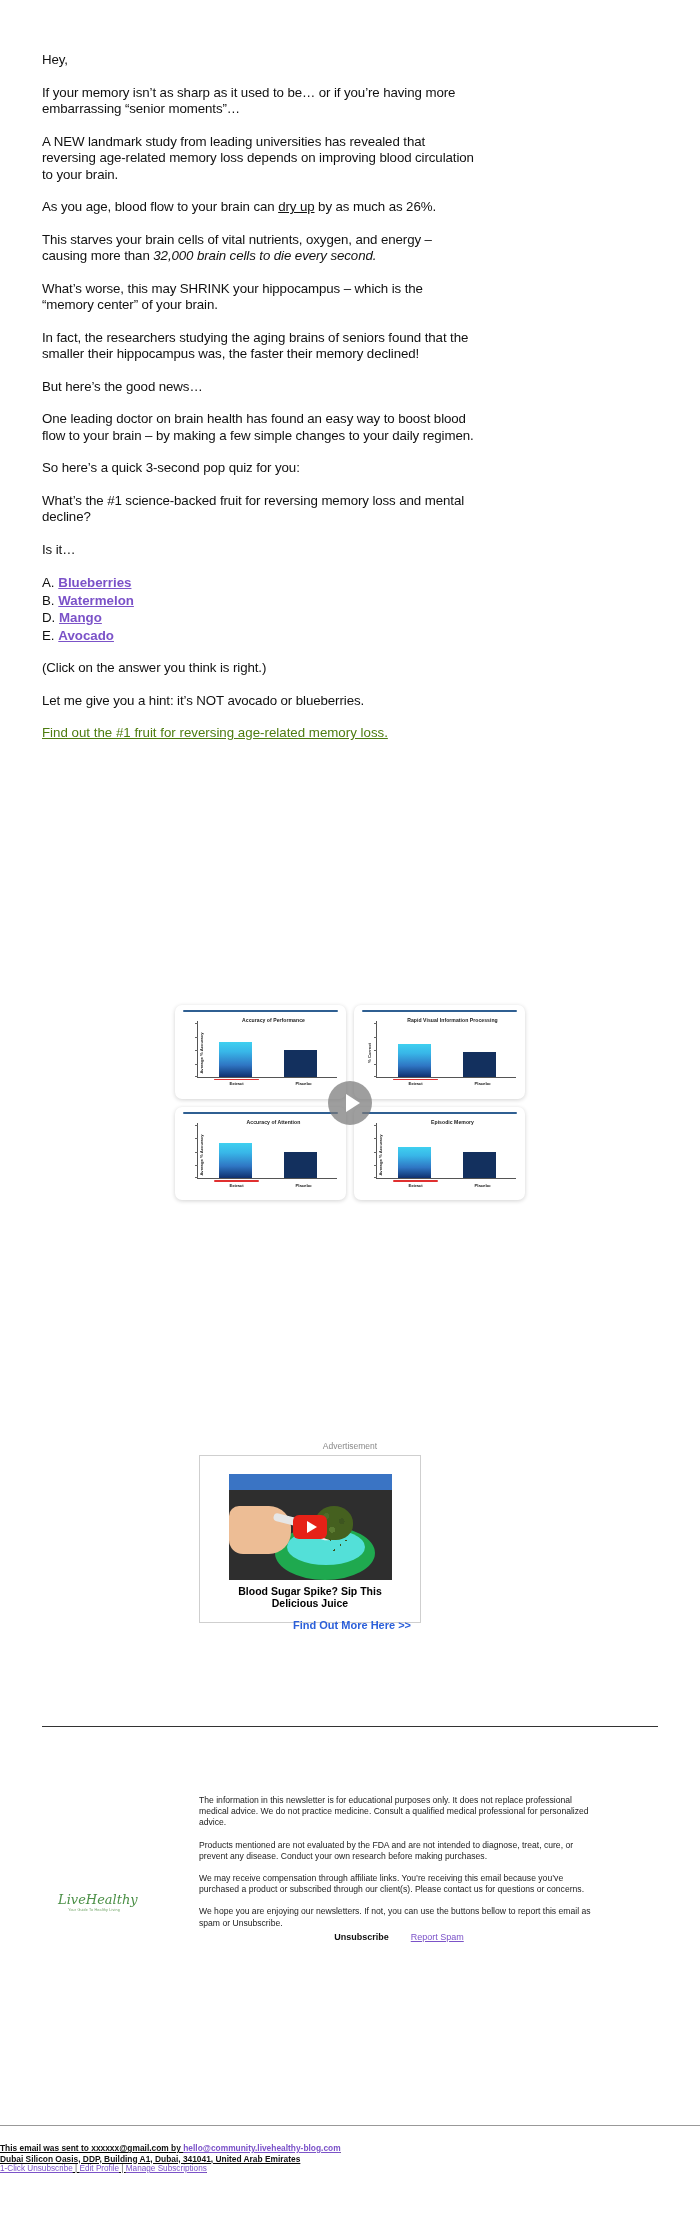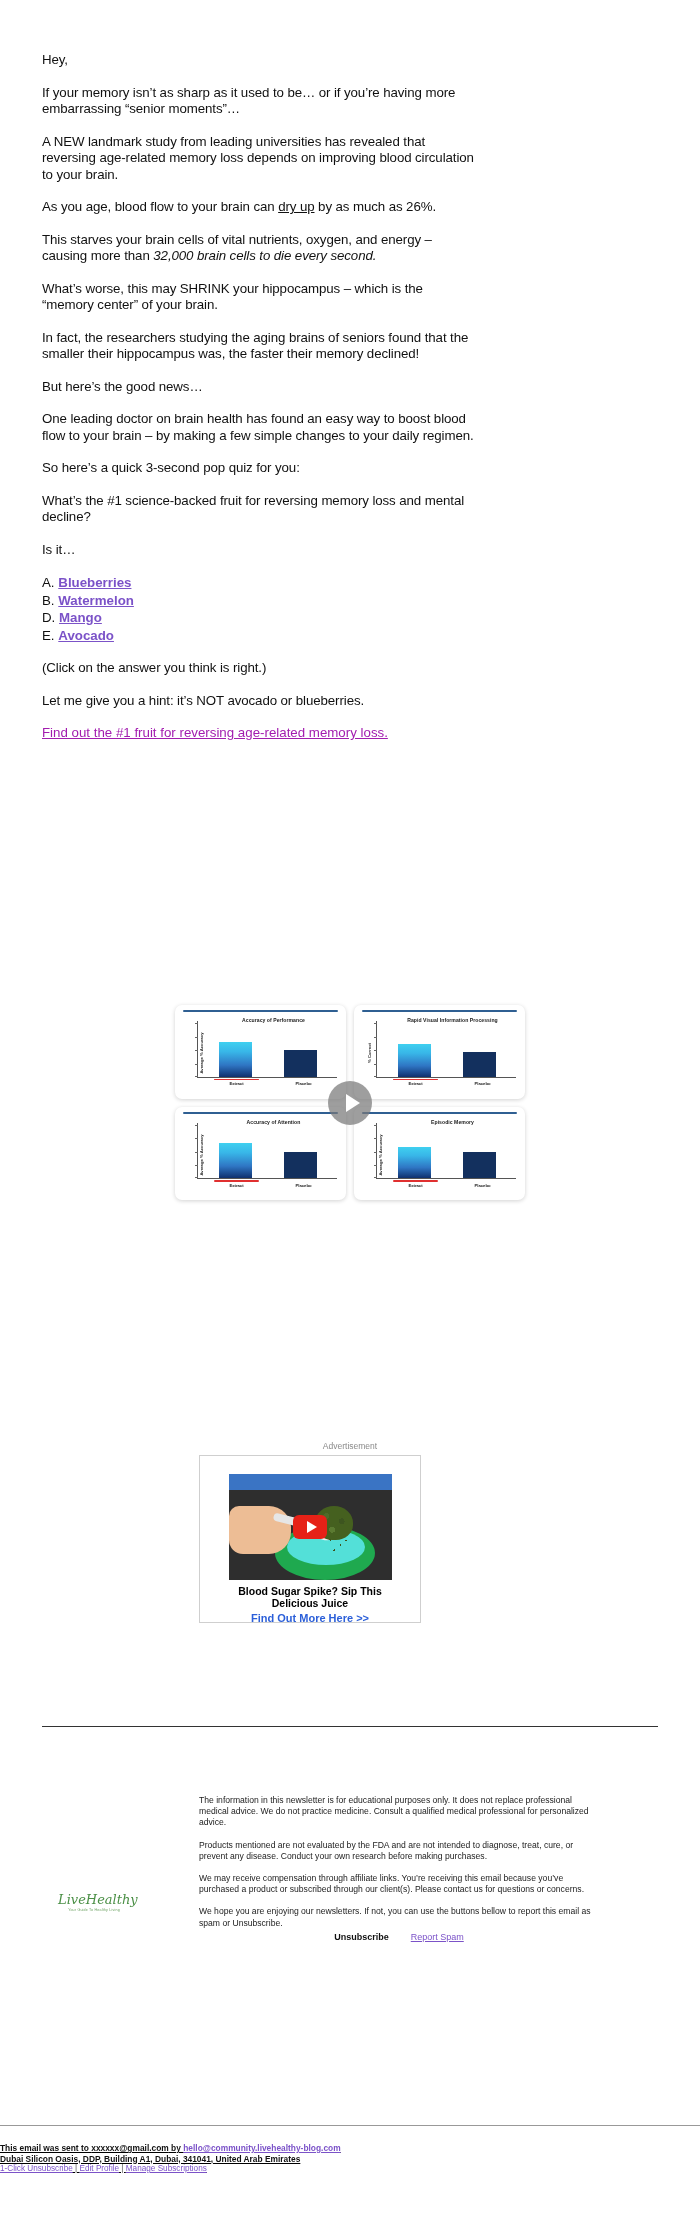--- a/index.html
+++ b/index.html
@@ -41,21 +41,21 @@
     line-height: 17.5px;
   }
   .answer-row { white-space: nowrap; }
   .answer-letter { color: #111; }
   a.link {
     color: #7b52c8;
     text-decoration: underline;
     font-weight: bold;
   }
   a.plainlink {
-    color: #a21caf;
+    color: #4d7c0f;
     font-weight: normal;
   }
   .cta-line { font-size: 13.3px; line-height: 16.5px; margin: 0 0 16px 0; }
 
   
   .charts-wrap {
     position: absolute;
     left: 175px;
     top: 1005px;
     width: 350px;
@@ -312,26 +312,26 @@
   .ad-head {
     text-align: center;
     font-size: 10.5px;
     font-weight: bold;
     line-height: 12px;
     color: #000;
     margin-top: 3px;
   }
   .ad-cta {
     display: block;
-    text-align: center;
+    text-align: right;
     font-size: 11px;
     font-weight: bold;
     color: #2b5fd9;
     text-decoration: none;
-    margin-top: 3px;
+    margin-top: 10px;
   }
 
   
   .hr-main {
     position: absolute;
     left: 42px;
     top: 1726px;
     width: 616px;
     height: 1px;
     background: #333;

